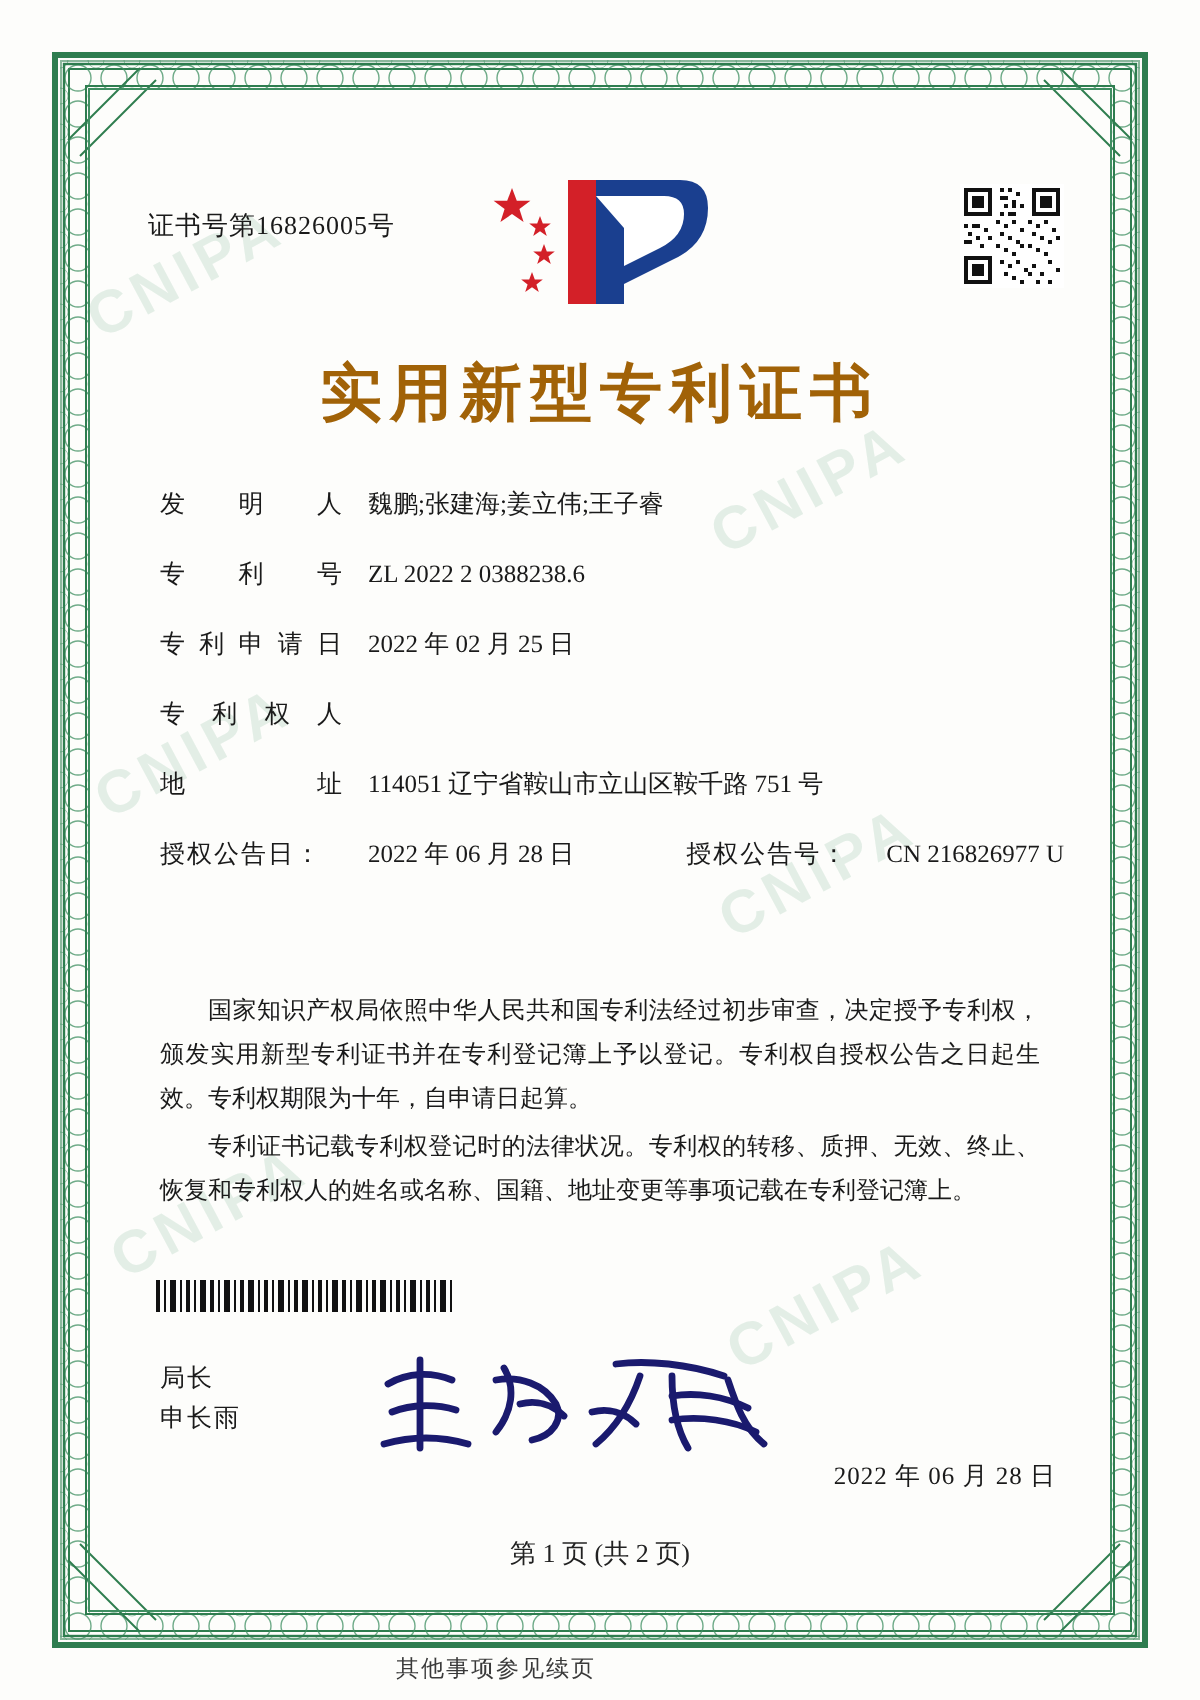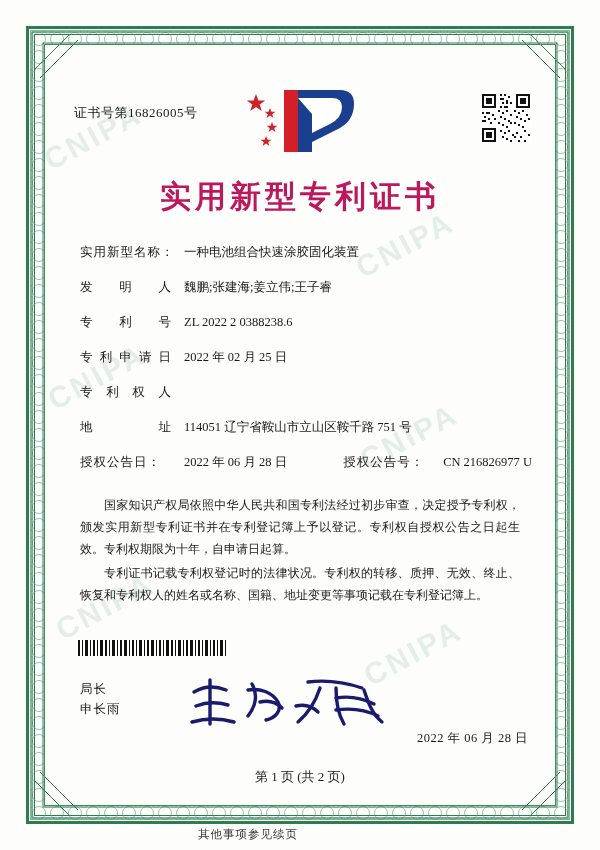--- a/index.html
+++ b/index.html
@@ -122,21 +122,21 @@
 
   .title {
     position: absolute;
     left: 0;
     top: 114px;
     width: 476px;
     text-align: center;
     font-size: 31px;
     font-weight: bold;
     letter-spacing: 4px;
-    color: #be185d;
+    color: #a16207;
     font-family: "DejaVu Serif", "Liberation Serif", serif;
   }
 
   .fields {
     position: absolute;
     left: 18px;
     top: 182px;
     width: 446px;
     font-size: 12.5px;
   }
@@ -373,24 +373,20 @@
           <rect x="38" y="48" width="2" height="2"></rect>
         <rect x="44" y="48" width="2" height="2"></rect>
           <rect x="34" y="44" width="2" height="2"></rect>
       </g>
     </svg>
 
     <div class="title">实用新型专利证书</div>
 
     <div class="fields">
       <div class="row">
-        <span class="lbl">实用新型名称：</span>
-        <span class="val">一种电池组合快速涂胶固化装置</span>
-      </div>
-      <div class="row">
         <span class="lbl spread">发明人</span>
         <span class="val">魏鹏;张建海;姜立伟;王子睿</span>
       </div>
       <div class="row">
         <span class="lbl spread">专利号</span>
         <span class="val">ZL 2022 2 0388238.6</span>
       </div>
       <div class="row">
         <span class="lbl spread">专利申请日</span>
         <span class="val">2022 年 02 月 25 日</span>

